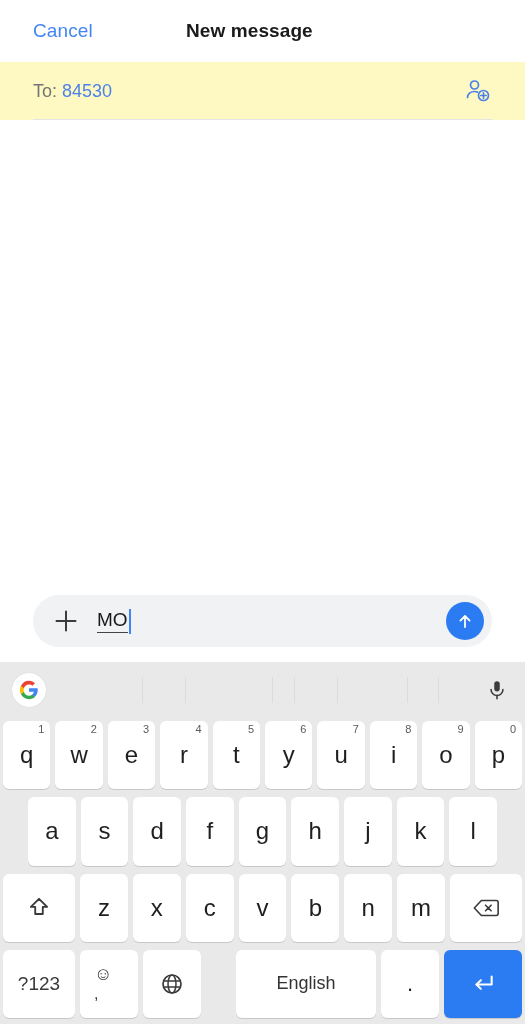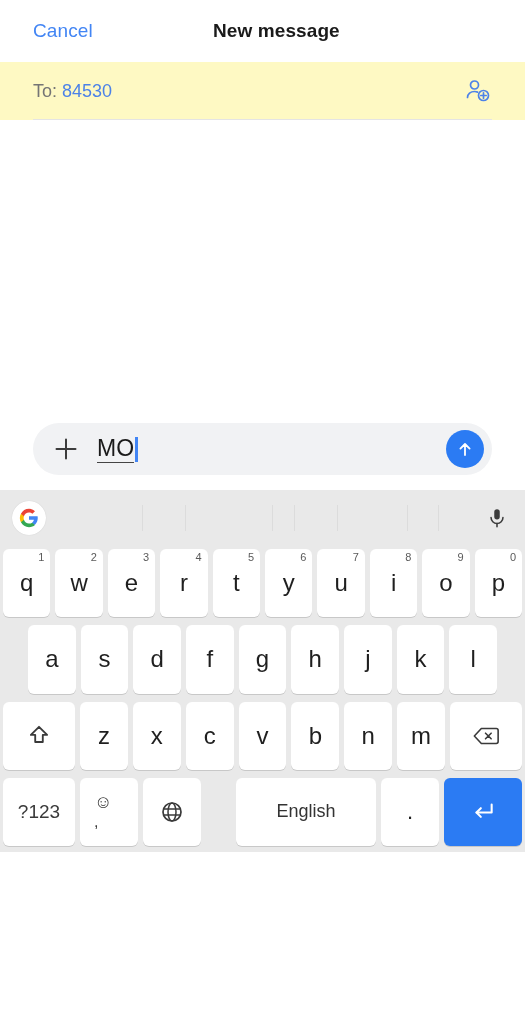--- a/index.html
+++ b/index.html
@@ -2,38 +2,38 @@
 <html><head>
 <meta charset="utf-8">
 <style>
   * { box-sizing: border-box; margin: 0; padding: 0; }
   html, body {
     width: 525px; height: 1024px;
     font-family: "Liberation Sans", sans-serif;
     background: #ffffff;
     overflow: hidden;
   }
-  #app { position: relative; width: 525px; height: 852px; display: flex; flex-direction: column; }
+  #app { position: relative; width: 525px; height: 1024px; display: flex; flex-direction: column; }
 
   
   .nav-bar {
     height: 62px; flex: 0 0 62px;
     position: relative;
     display: flex; align-items: center;
     background: #ffffff;
   }
   .cancel-btn {
     position: absolute; left: 33px; top: 50%; transform: translateY(-50%);
     color: #4285f4; font-size: 19px; letter-spacing: .1px;
     background: none; border: none; cursor: pointer;
     font-family: "Liberation Sans", sans-serif;
   }
   .nav-title {
     position: absolute; left: 186px; top: 50%; transform: translateY(-50%);
-    font-size: 19px; font-weight: bold; color: #1a1a1a; letter-spacing: .1px; margin-left: 27px;
+    font-size: 19px; font-weight: bold; color: #1a1a1a; letter-spacing: .1px;
   }
 
   
   .to-row {
     flex: 0 0 58px; position: relative;
     display: flex; align-items: center;
     padding: 0 33px;
     background: #fef9c3;
   }
   .to-field { display: flex; align-items: baseline; gap: 5px; flex: 1; }
@@ -65,21 +65,21 @@
   }
   .plus-icon {
     width: 30px; height: 30px; flex: 0 0 30px;
     display: flex; align-items: center; justify-content: center;
     cursor: pointer;
   }
   .compose-text-wrap {
     flex: 1 1 auto; display: flex; align-items: center; margin-left: 16px; height: 100%;
   }
   .composing-text {
-    font-size: 23px; color: #1a1a1a;
+    font-size: 19px; color: #1a1a1a;
     border-bottom: 1.6px solid #444;
     line-height: 1.15;
     padding-bottom: 1px;
   }
   .caret { width: 2.5px; height: 25px; background: #4285f4; margin-left: 1px; }
   .send-btn {
     position: absolute; right: 8px; top: 50%; transform: translateY(-50%);
     width: 38px; height: 38px; border-radius: 50%;
     background: #2b7bf3;
     display: flex; align-items: center; justify-content: center;

